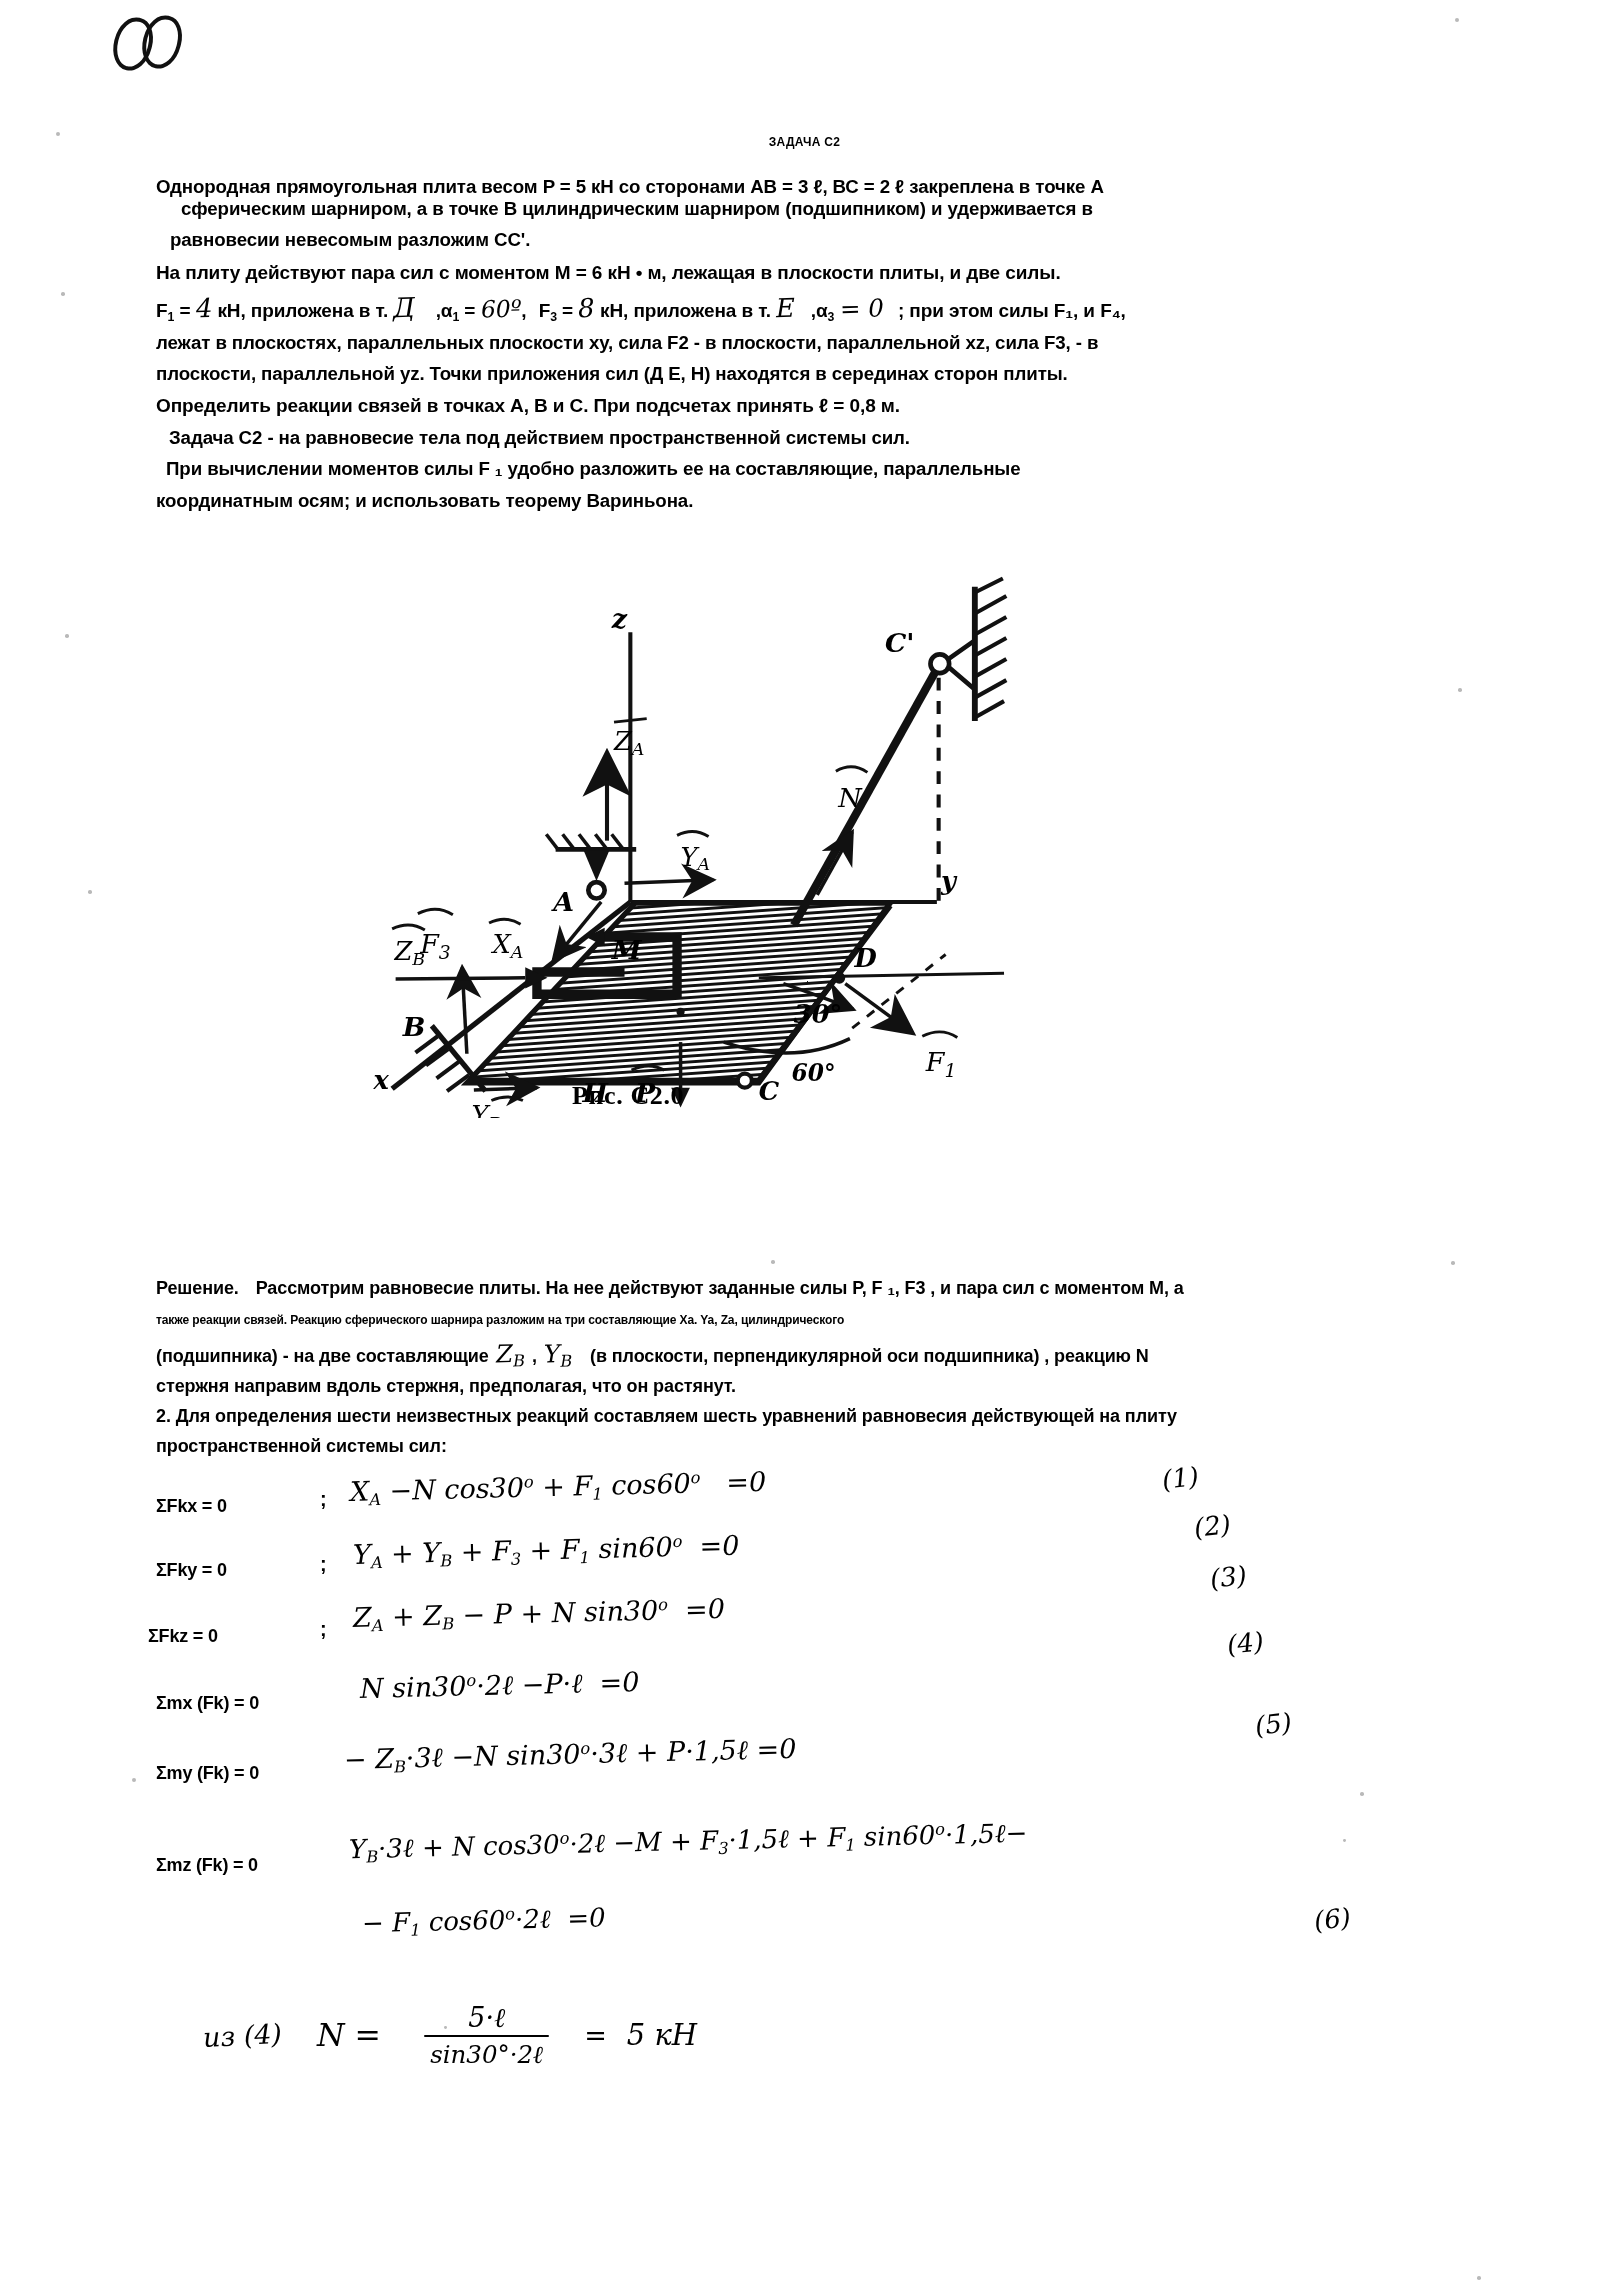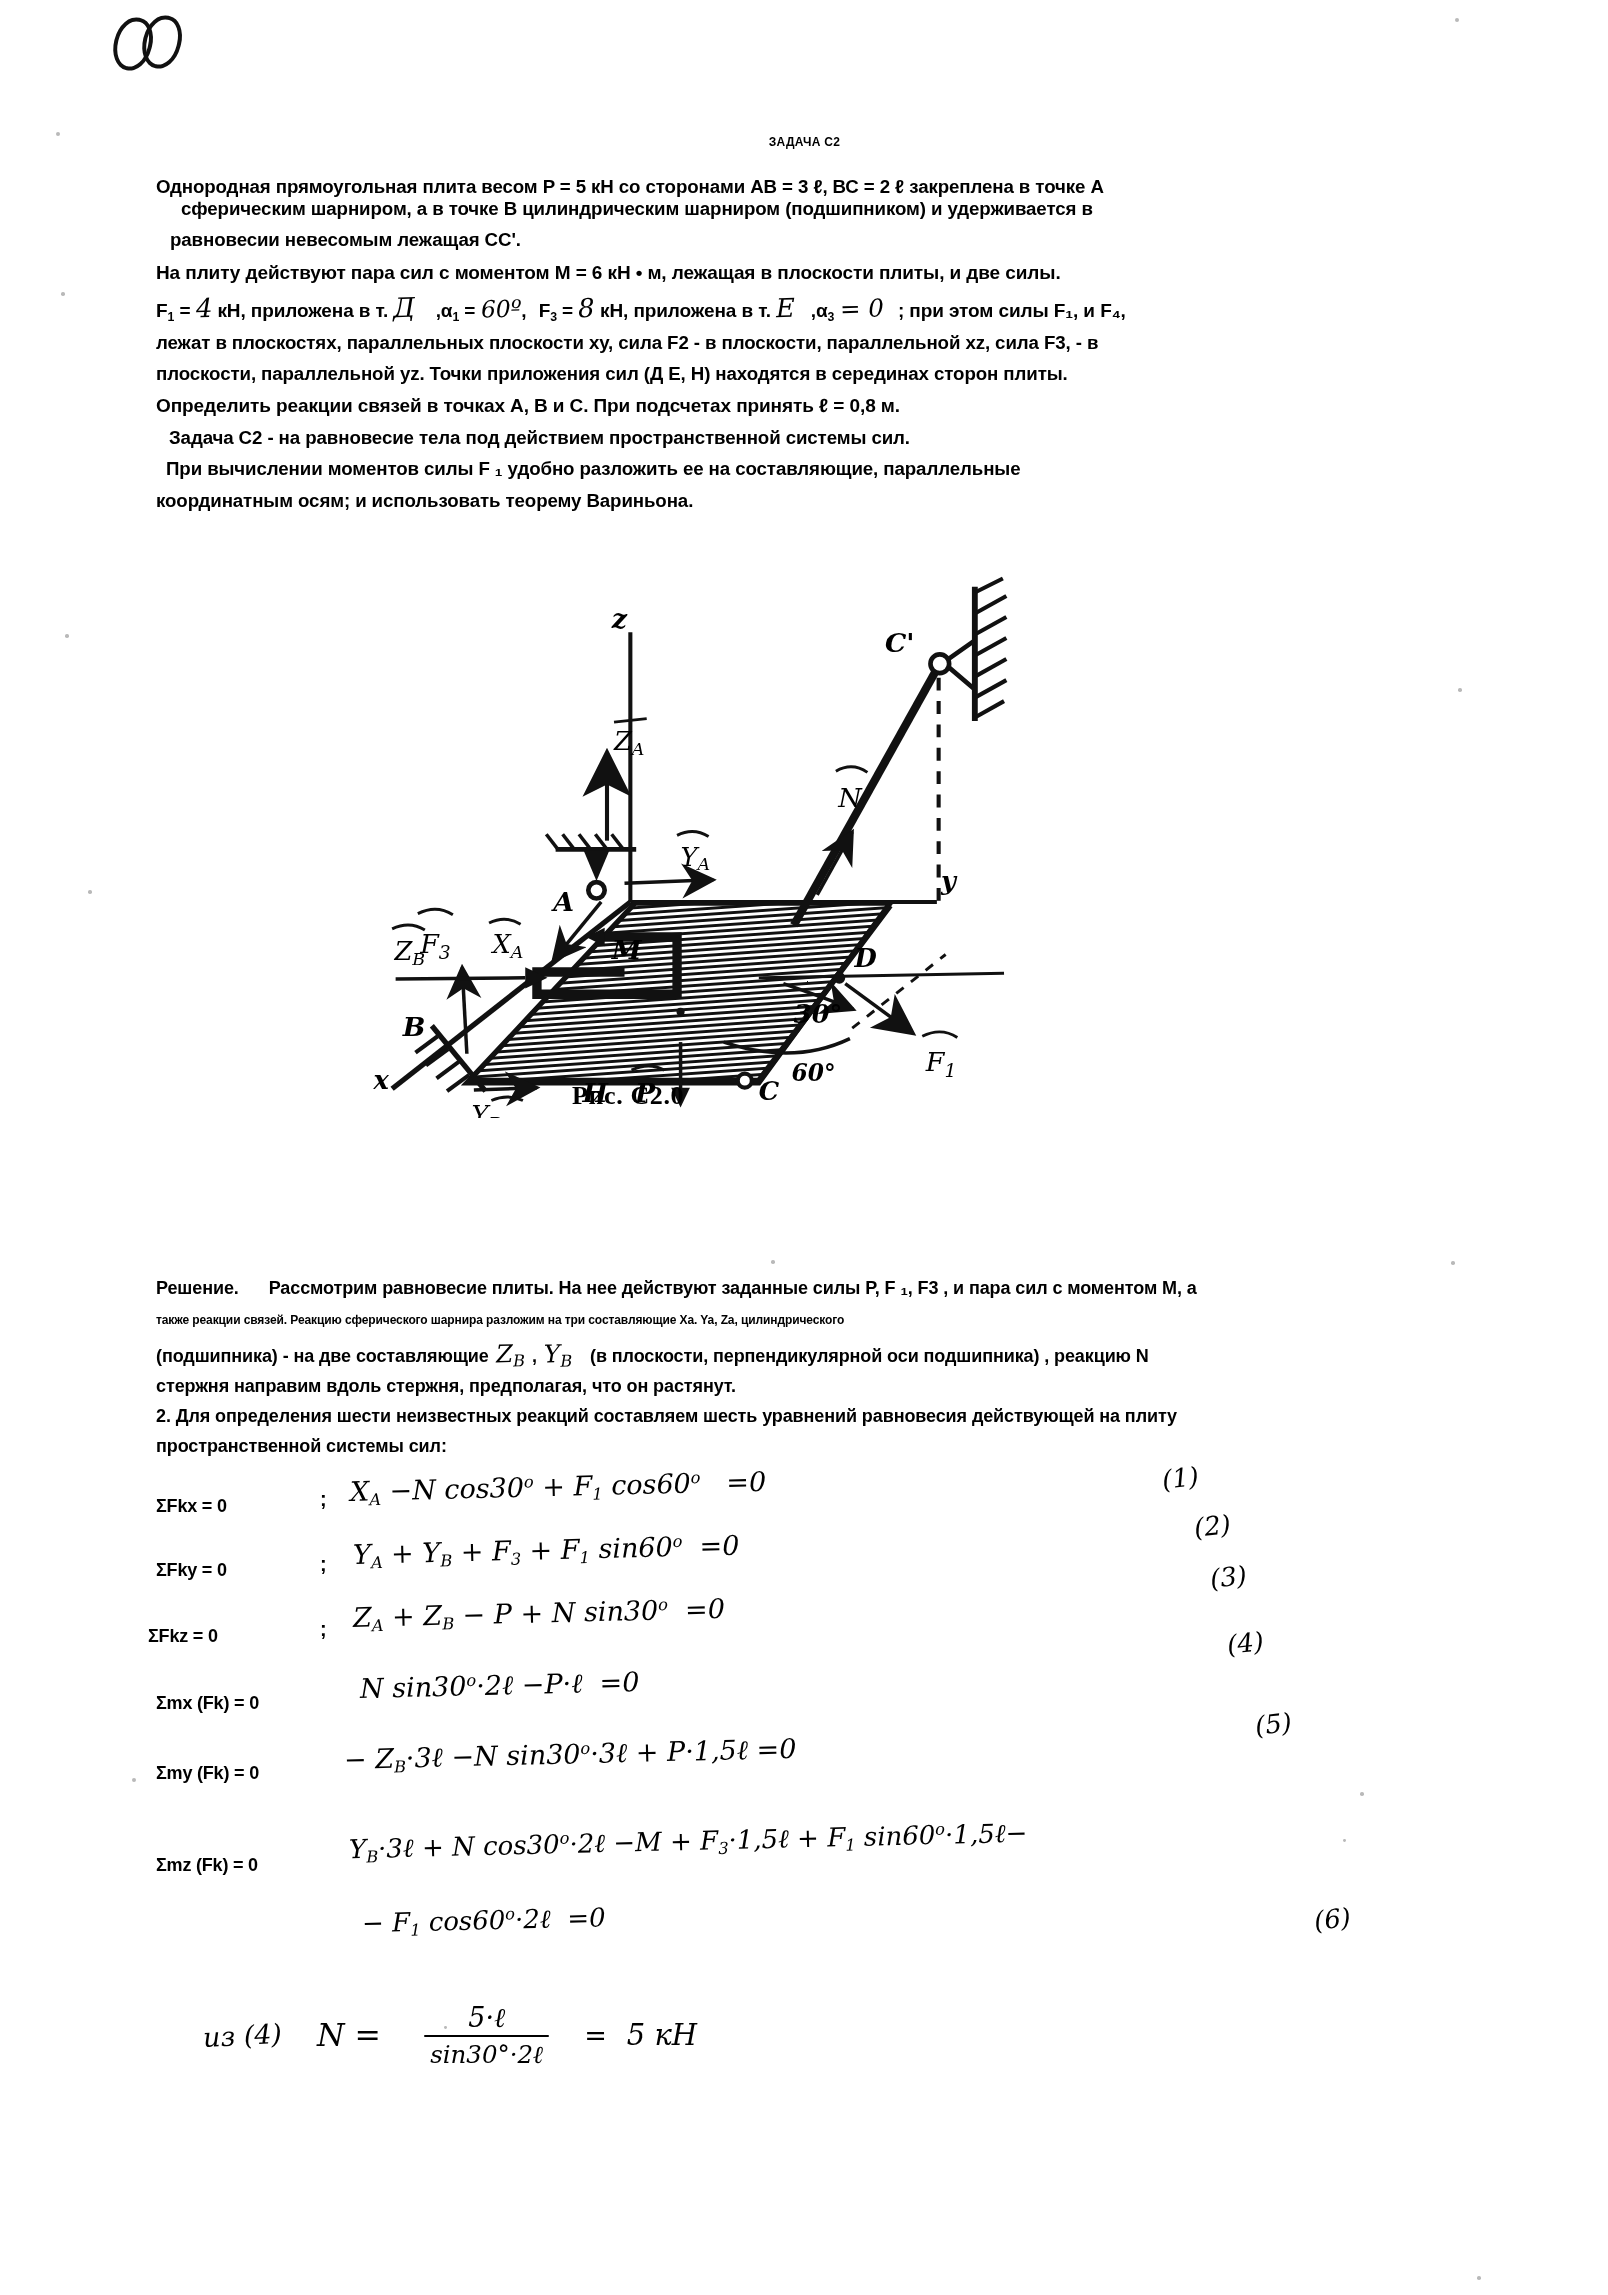--- a/index.html
+++ b/index.html
@@ -155,21 +155,21 @@
 
   <div class="doodle" title="00">
     <div class="o o1"></div>
     <div class="o o2"></div>
   </div>
 
   <div class="doc-title">ЗАДАЧА С2</div>
 
   <div class="body-text" style="top:171px;">Однородная прямоугольная плита весом P = 5 кН со сторонами АВ = 3 ℓ, ВС = 2 ℓ закреплена в точке A</div>
   <div class="body-text" style="top:193px;margin-left:25px;">сферическим шарниром, а в точке B цилиндрическим шарниром (подшипником) и удерживается в</div>
-  <div class="body-text" style="top:224px; left:170px;">равновесии невесомым лежащая CC'.</div>
+  <div class="body-text" style="top:224px; left:170px;">равновесии невесомым разложим CC'.</div>
   <div class="body-text" style="top:257px; font-size:19px;">На плиту действуют пара сил с моментом M = 6 кН • м, лежащая в плоскости плиты, и две силы.</div>
 
   <div class="body-text" style="top:292px; font-size:19px; white-space:nowrap;">
     <span>F</span><span class="sub">1</span>
     <span>=</span>
     <span class="hw" style="font-size:26px;">4</span>
     <span>кН, приложена в т.</span>
     <span class="hw" style="font-size:27px;">Д</span>
     <span style="margin-left:15px;">,α</span><span class="sub">1</span>
     <span>=</span>
@@ -318,21 +318,21 @@
       <path d="M550,878 L566,912 L582,878 Z" fill="#111"></path>
 
       <circle cx="566" cy="748" r="7" fill="#111"></circle>
     </svg>
   </div>
 
   <div class="figure-caption">Рис. С2.0</div>
 
   <div class="body-text" style="top:1273px; left:156px; width:1343px; font-size:18px;">
     <span class="ital">Решение.</span>
-    <span style="margin-left:25px;">Рассмотрим равновесие плиты. На нее действуют заданные силы P, F ₁, F3  , и пара сил с моментом M, а</span>
+    <span style="margin-left:12px;">Рассмотрим равновесие плиты. На нее действуют заданные силы P, F ₁, F3  , и пара сил с моментом M, а</span>
   </div>
   <div class="body-text" style="top:1305px; left:156px; width:1354px; font-size:12px;">также реакции связей. Реакцию сферического шарнира разложим на три составляющие Xa. Ya, Za, цилиндрического</div>
 
   <div class="body-text" style="top:1338px; left:156px; width:1360px; font-size:18px; white-space:nowrap;">
     <span>(подшипника) - на две составляющие</span>
     <span class="hw" style="font-size:24.5px; margin:0 2.3px;"><span>Z</span><span class="isub">B</span></span>
     <span>,</span>
     <span class="hw" style="font-size:24.5px; margin:0 2.3px;"><span>Y</span><span class="isub">B</span></span>
     <span style="margin-left:10.5px;">(в плоскости, перпендикулярной оси подшипника) , реакцию N</span>
   </div>

